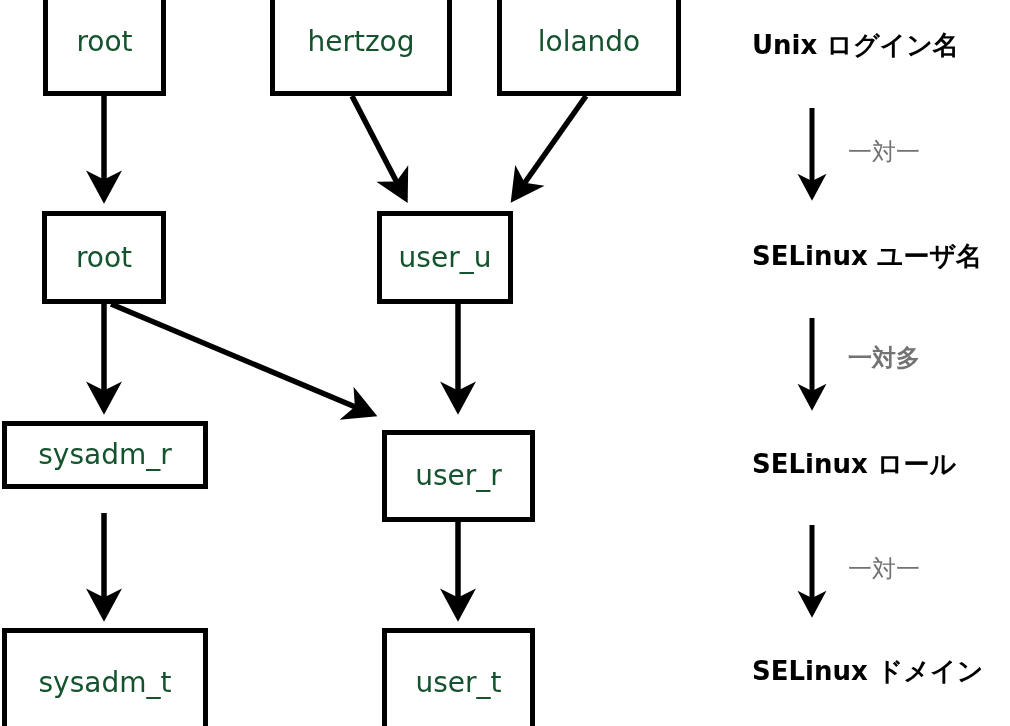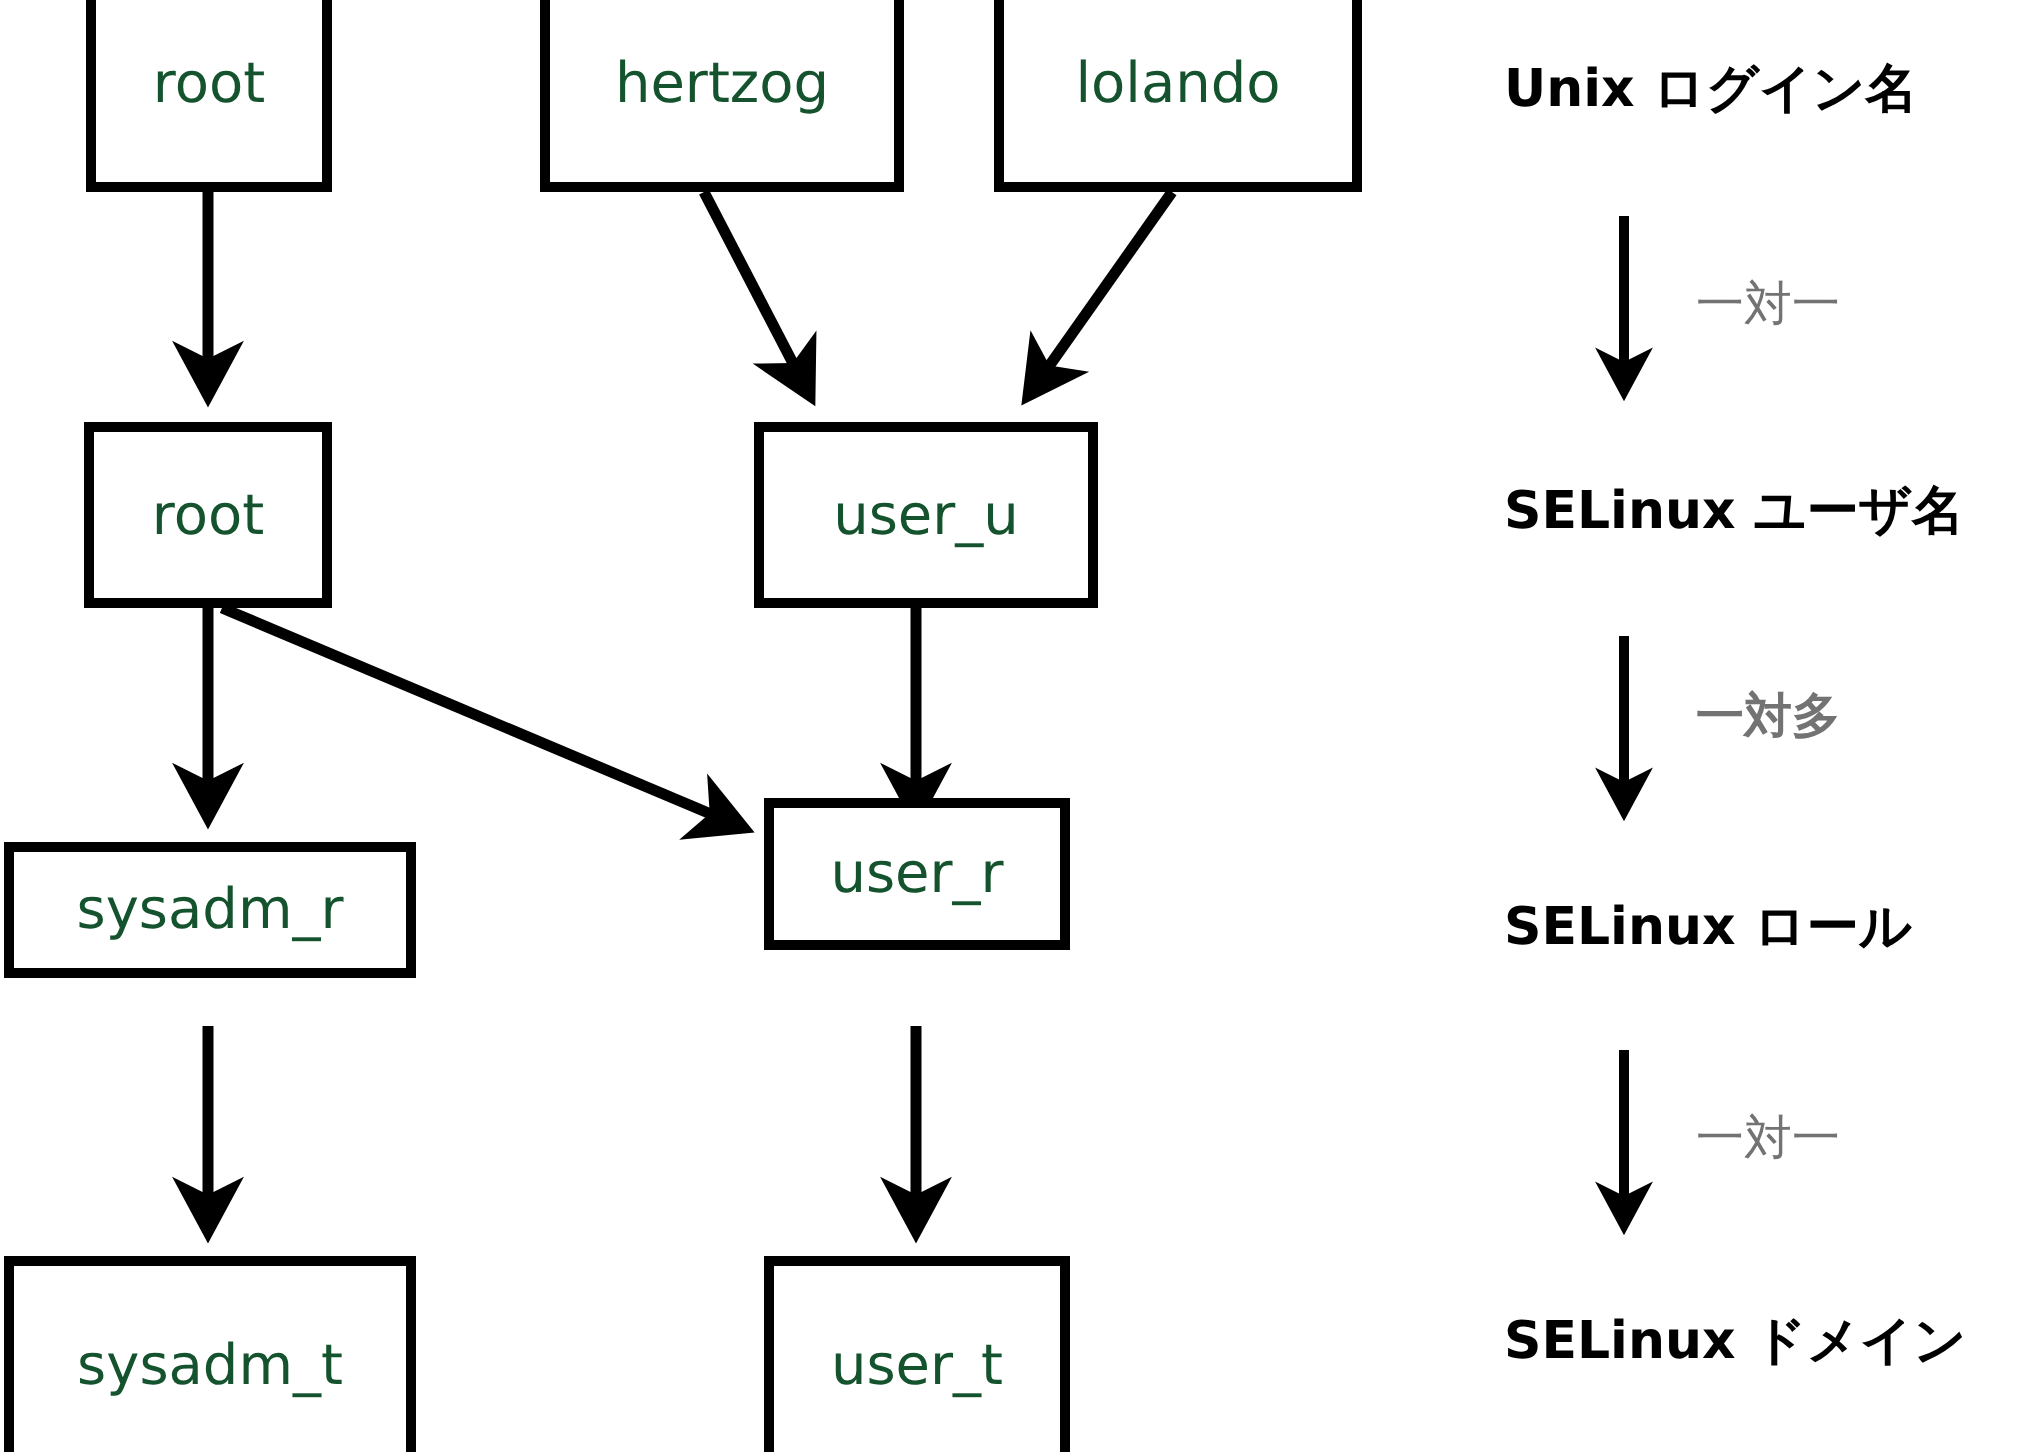--- a/index.html
+++ b/index.html
@@ -114,29 +114,29 @@
   </div>
 
   <div class="node" style="left: 497px; top: -12px; width: 184px; height: 108px;">
     <span class="node-label">lolando</span>
   </div>
 
   <div class="node" style="left: 42px; top: 211px; width: 124px; height: 93px;">
     <span class="node-label">root</span>
   </div>
 
-  <div class="node" style="left: 377px; top: 211px; width: 172px; height: 93px;">
+  <div class="node" style="left: 377px; top: 211px; width: 136px; height: 93px;">
     <span class="node-label">user_u</span>
   </div>
 
   <div class="node" style="left: 2px; top: 421px; width: 206px; height: 68px;">
     <span class="node-label">sysadm_r</span>
   </div>
 
-  <div class="node" style="left: 382px; top: 399px; width: 153px; height: 76px;">
+  <div class="node" style="left: 382px; top: 430px; width: 153px; height: 92px;">
     <span class="node-label">user_r</span>
   </div>
 
   <div class="node" style="left: 2px; top: 628px; width: 206px; height: 110px;">
     <span class="node-label">sysadm_t</span>
   </div>
 
   <div class="node" style="left: 382px; top: 628px; width: 153px; height: 110px;">
     <span class="node-label">user_t</span>
   </div>

